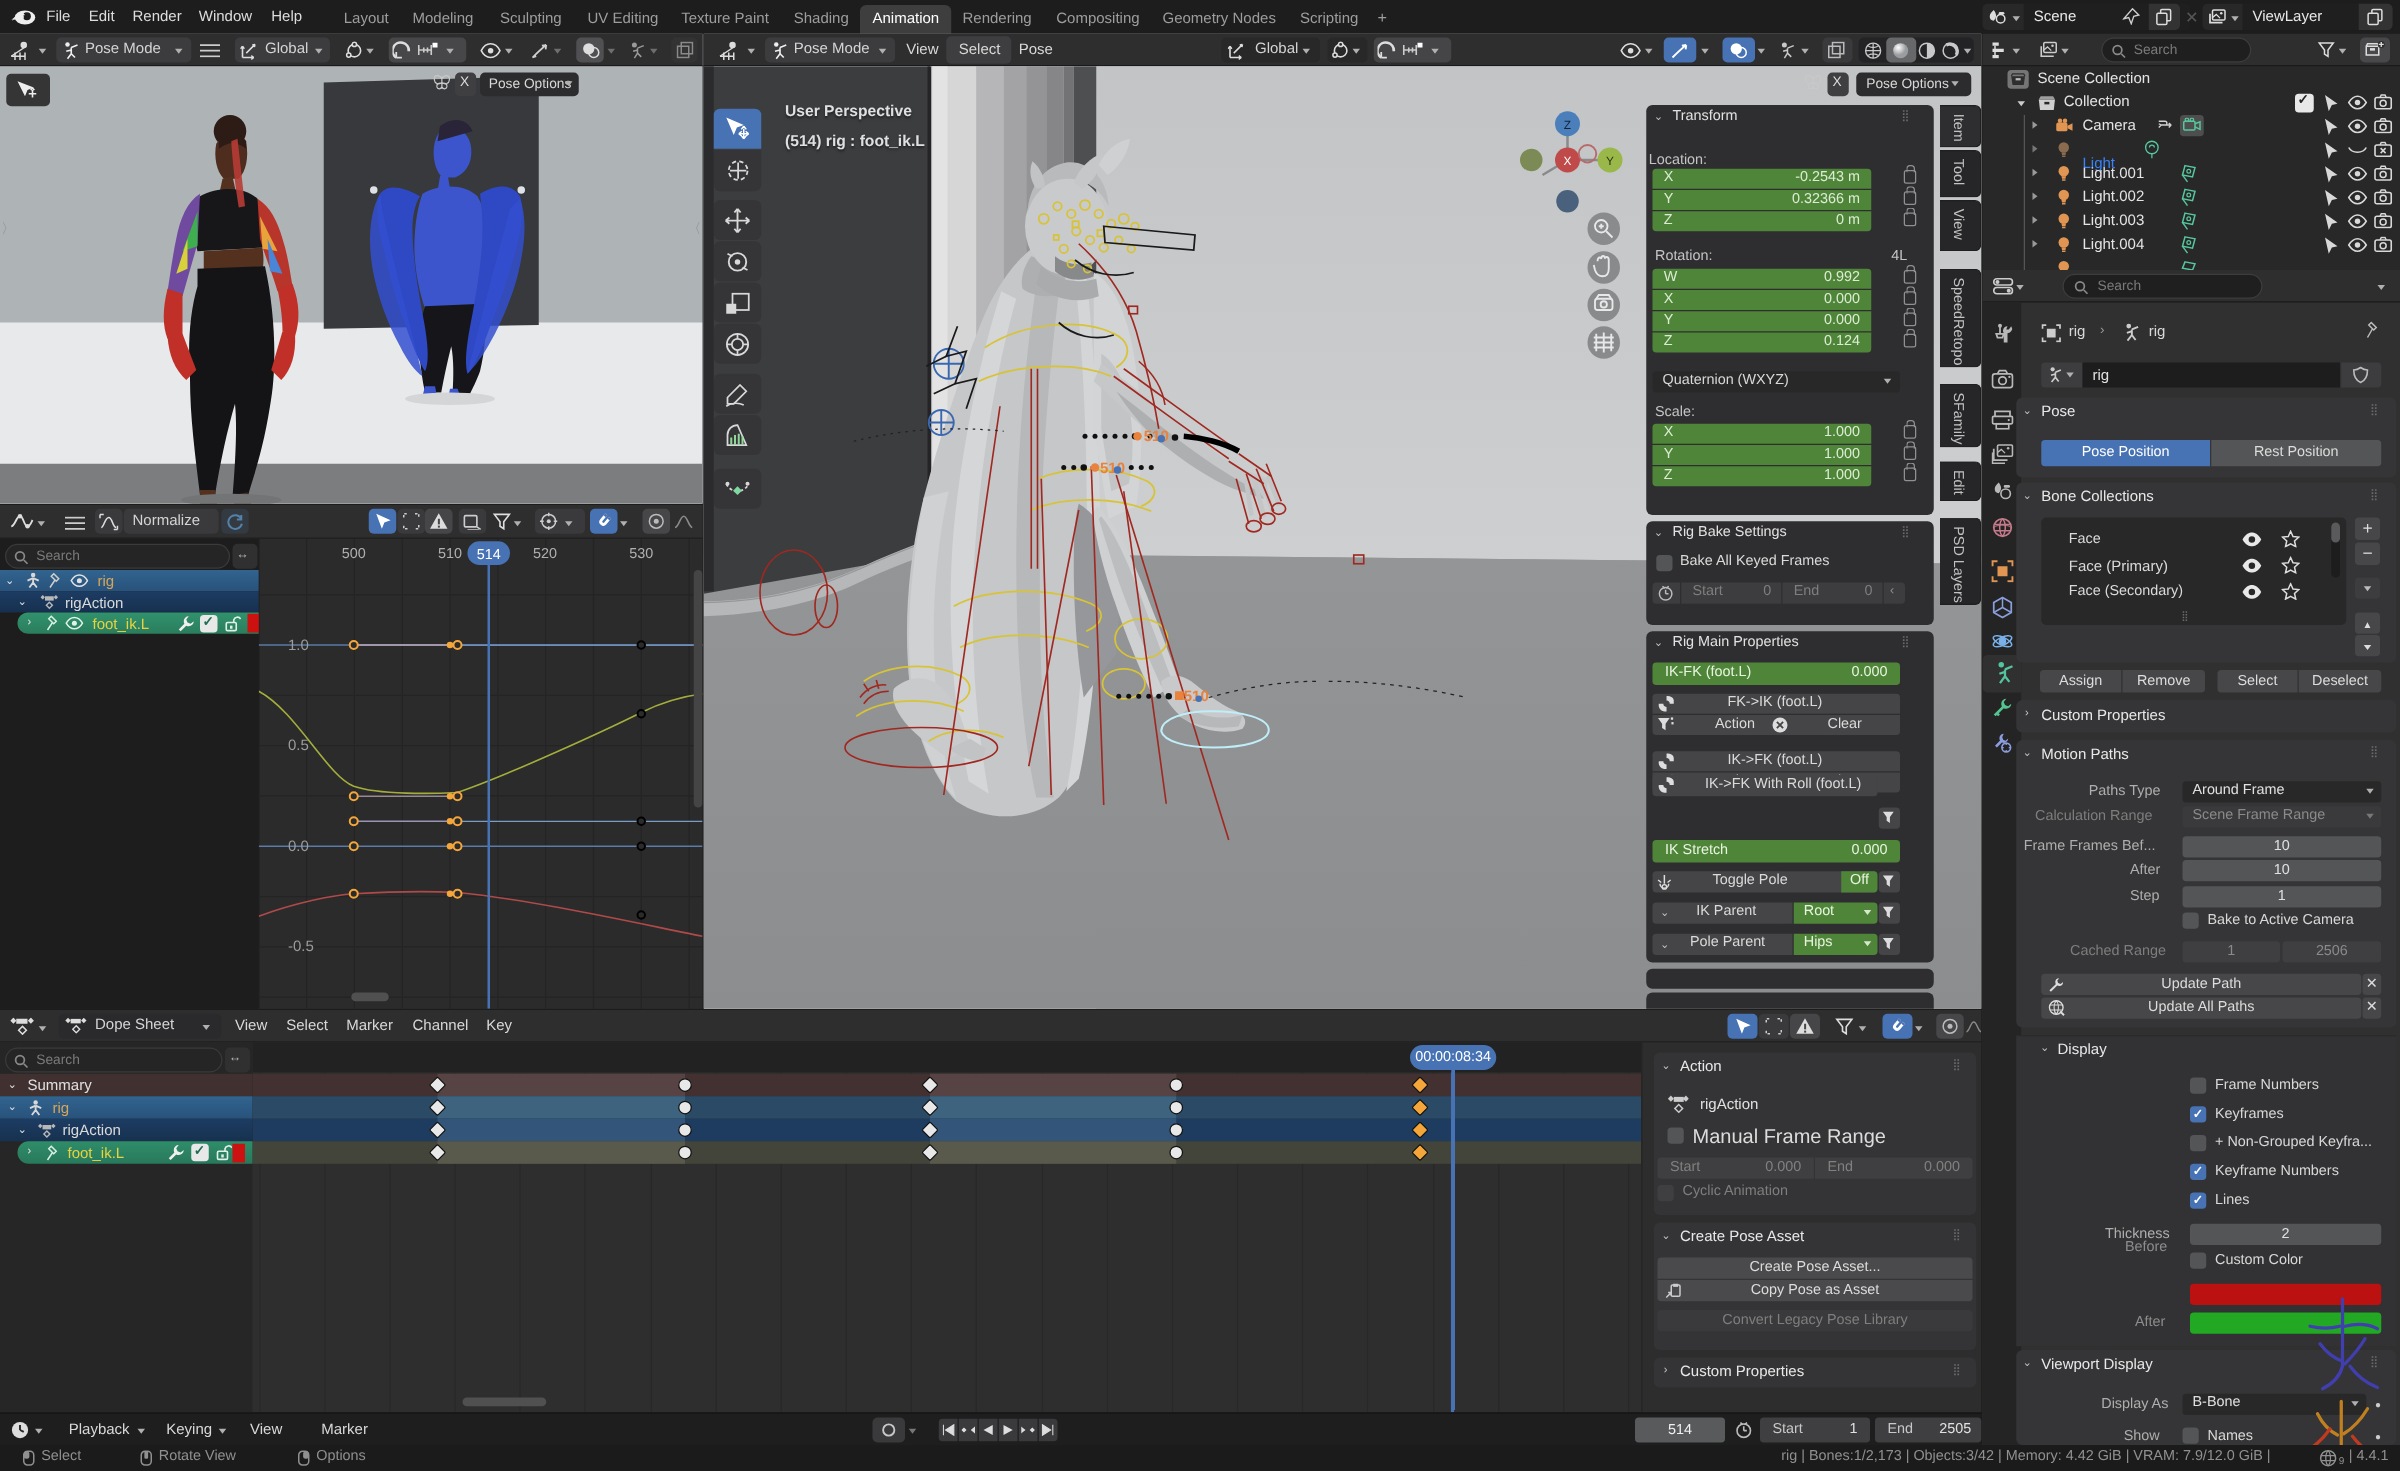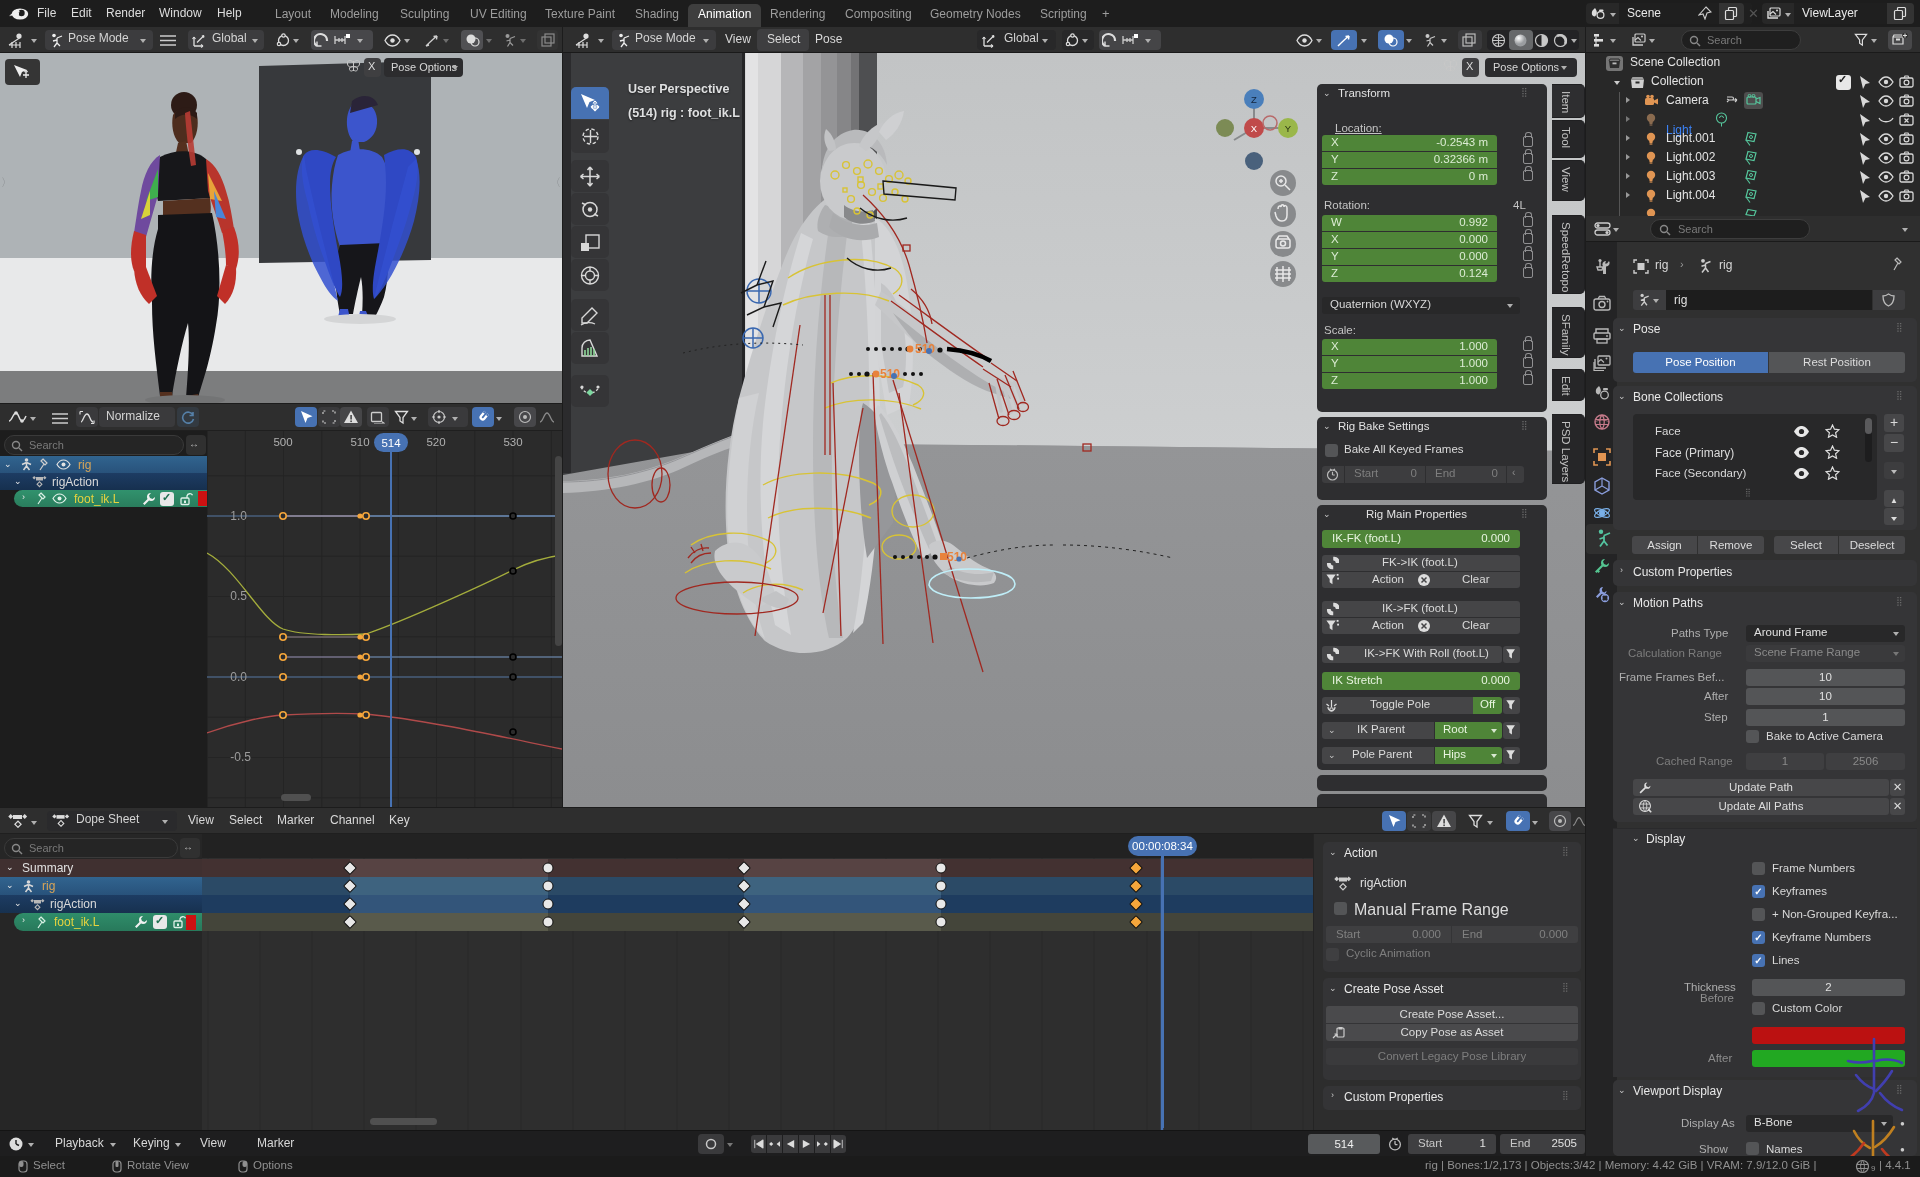--- a/index.html
+++ b/index.html
@@ -809,21 +809,21 @@
     <div class="abs vbtn" style="left:922px;top:31px;width:92px;height:19px;background:#2c2c2e;"></div>
     <span class="abs" style="left:930px;top:34px;color:#d8d8d8;font-size:11px;">Pose Options</span>
     <span class="abs chev" style="left:998px;top:37px;font-size:7px;"><i class="tri"></i></span>
 
     <div class="abs" id="npanel" style="left:754px;top:57px;width:230px;height:723px;font-size:11.5px;color:#d0d0d0;">
 
       <div class="abs" style="left:0;top:0;width:230px;height:328px;background:#2e2e30;border-radius:5px;"></div>
       <span class="abs" style="left:6px;top:4px;color:#c8c8c8;font-size:9px;">⌄</span>
       <span class="abs" style="left:21px;top:3px;color:#e2e2e2;">Transform</span>
       <span class="abs" style="left:204px;top:3px;color:#6a6a6a;font-size:9px;letter-spacing:1px;">⣿</span>
-      <span class="abs" style="left:18px;top:38px;color:#c4c4c4;text-decoration:underline;">Location:</span>
+      <span class="abs" style="left:2px;top:38px;color:#c4c4c4;">Location:</span>
       <div class="gf" style="left:5px;top:51px;width:175px;height:16px;border-radius:3px 3px 0 0;">
           <i>X</i>
           <b>-0.2543 m</b>
         </div>
       <div class="gf" style="left:5px;top:68px;width:175px;height:16px;">
           <i>Y</i>
           <b>0.32366 m</b>
         </div>
       <div class="gf" style="left:5px;top:85px;width:175px;height:16px;border-radius:0 0 3px 3px;">
           <i>Z</i>
@@ -893,21 +893,21 @@
       <div class="abs" style="left:109px;top:382px;width:80px;height:17px;background:#3d3d3f;">
           <span class="abs" style="left:9px;top:1px;color:#7e7e7e;">End</span>
           <span class="abs" style="right:8px;top:1px;color:#7e7e7e;">0</span>
         </div>
       <div class="abs" style="left:190px;top:382px;width:17px;height:17px;background:#3d3d3f;border-radius:0 3px 3px 0;">
           <span class="abs" style="left:5px;top:1px;color:#8e8e8e;font-size:10px;">‹</span>
         </div>
 
       <div class="abs" style="left:0;top:421px;width:230px;height:265px;background:#2e2e30;border-radius:5px;"></div>
       <span class="abs" style="left:6px;top:425px;color:#c8c8c8;font-size:9px;">⌄</span>
-      <span class="abs" style="left:21px;top:424px;color:#e2e2e2;margin-left:28px;">Rig Main Properties</span>
+      <span class="abs" style="left:21px;top:424px;color:#e2e2e2;">Rig Main Properties</span>
       <span class="abs" style="left:204px;top:424px;color:#6a6a6a;font-size:9px;">⣿</span>
       <div class="abs" style="left:5px;top:446px;width:198px;height:18px;background:#4f8538;border-radius:3px;">
         <span class="abs" style="left:10px;top:2px;color:#e8f4e0;">IK-FK (foot.L)</span>
           <span class="abs" style="right:10px;top:2px;color:#e8f4e0;">0.000</span>
       </div>
       <div class="abs" style="left:5px;top:471px;width:198px;height:16px;background:#454547;border-radius:3px 3px 0 0;">
         <svg class="ic" style="left:3px;top:1px" width="14" height="14" viewBox="0 0 16 16">
             <path d="M4 14 A6 6 0 0 1 4 4 L7 7 A2.5 2.5 0 0 0 7 11 Z M14 14 A6 6 0 0 0 14 4 L11 7 A2.5 2.5 0 0 1 11 11 Z" fill="#ddd" transform="rotate(-45 8 8)"></path>
             <rect x="11" y="2" width="3" height="3" fill="#ddd"></rect>
           </svg>
@@ -939,21 +939,21 @@
             <rect x="12.5" y="1" width="2" height="2" fill="#ddd"></rect>
             <rect x="13" y="5" width="2" height="2" fill="#ddd"></rect>
           </svg>
         <span class="abs" style="left:50px;top:1px;color:#dadada;">Action</span>
         <svg class="ic" style="left:95px;top:1px" width="14" height="14" viewBox="0 0 14 14">
             <circle cx="7" cy="7" r="6" fill="#ddd"></circle>
             <path d="M4.5 4.5 L9.5 9.5 M9.5 4.5 L4.5 9.5" stroke="#454547" stroke-width="1.5"></path>
           </svg>
         <span class="abs" style="left:140px;top:1px;color:#dadada;">Clear</span>
       </div>
-      <div class="abs" style="left:5px;top:562px;width:180px;height:17px;background:#454547;border-radius:3px;">
+      <div class="abs" style="left:5px;top:536px;width:180px;height:17px;background:#454547;border-radius:3px;">
         <svg class="ic" style="left:3px;top:1px" width="14" height="14" viewBox="0 0 16 16">
             <path d="M4 14 A6 6 0 0 1 4 4 L7 7 A2.5 2.5 0 0 0 7 11 Z M14 14 A6 6 0 0 0 14 4 L11 7 A2.5 2.5 0 0 1 11 11 Z" fill="#ddd" transform="rotate(-45 8 8)"></path>
             <rect x="11" y="2" width="3" height="3" fill="#ddd"></rect>
           </svg>
         <span class="abs" style="left:42px;top:1px;color:#dadada;">IK-&gt;FK With Roll (foot.L)</span>
       </div>
       <div class="abs" style="left:186px;top:562px;width:17px;height:17px;background:#454547;border-radius:3px;">
         <svg class="ic" style="left:2px;top:2px" width="13" height="13" viewBox="0 0 15 15">
             <path d="M1.5 1.5 L11.5 1.5 L8 6.5 L8 12 L5 10 L5 6.5 Z" fill="#ddd"></path>
           </svg>

